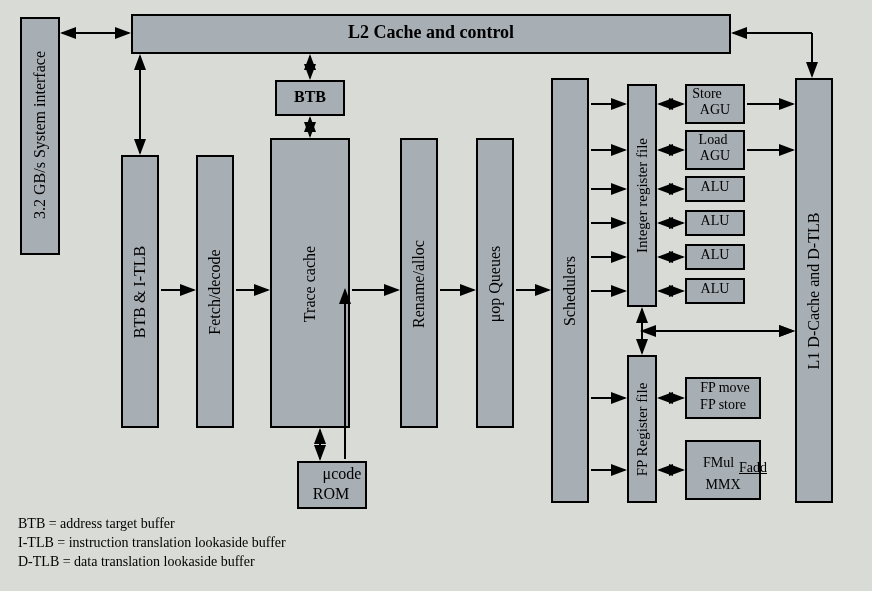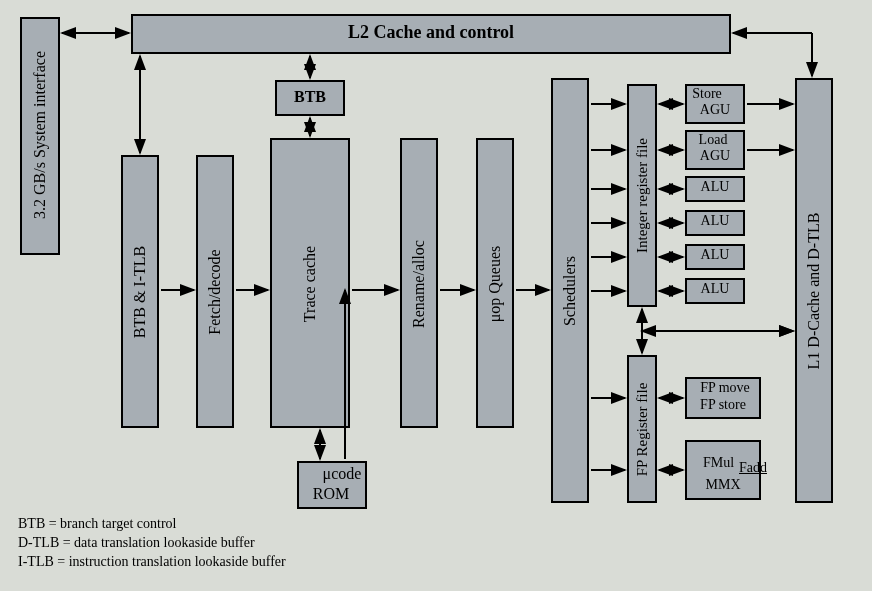--- a/index.html
+++ b/index.html
@@ -165,16 +165,16 @@
 
     <line x1="642" y1="309" x2="642" y2="353" marker-start="url(#ahs)" marker-end="url(#ah)"></line>
     <line x1="642" y1="331" x2="775" y2="331"></line>
     <line x1="775" y1="331" x2="793" y2="331" marker-end="url(#ah)"></line>
     <line x1="700" y1="331" x2="700" y2="331"></line>
     <line x1="642" y1="331" x2="793" y2="331" marker-start="url(#ahs)" marker-end="url(#ah)"></line>
   </g>
 </svg>
 
 <div class="legend" style="left:18px; top:515px;">
-  <div>BTB    = branch target control</div>
+  <div>BTB    = address target buffer</div>
+  <div>I-TLB  = instruction translation lookaside buffer</div>
   <div>D-TLB = data translation lookaside buffer</div>
-  <div>I-TLB  = instruction translation lookaside buffer</div>
 </div>
 
 </body></html>

